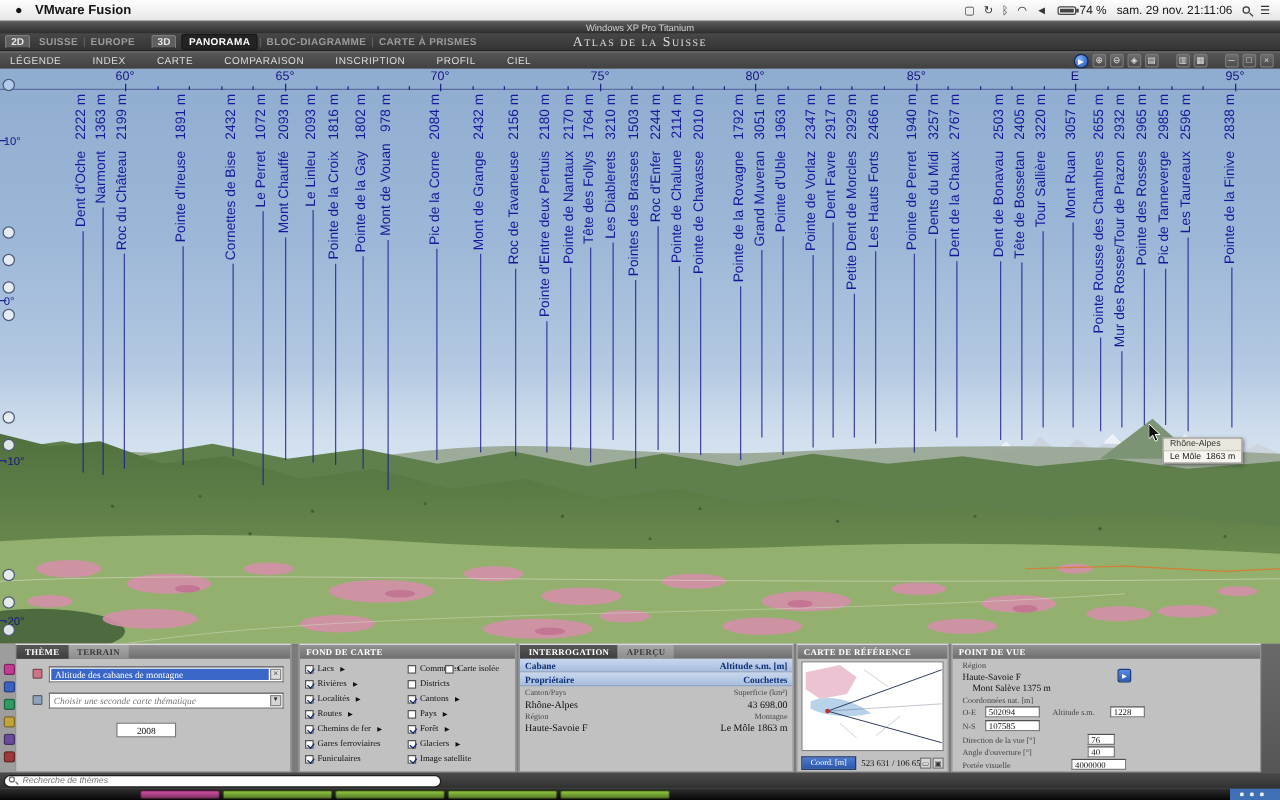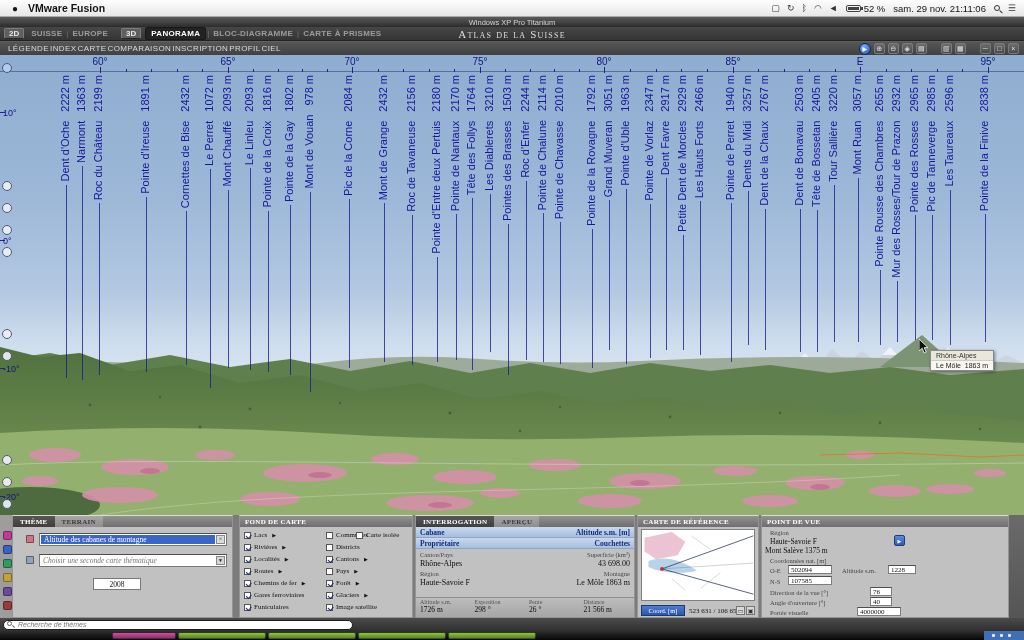--- a/index.html
+++ b/index.html
@@ -122,21 +122,21 @@
     <span class="mb-right">
       <span style="display:flex;gap:7px;">
           <span class="mb-status">▢</span>
           <span class="mb-status">↻</span>
           <span class="mb-status">ᛒ</span>
           <span class="mb-status">◠</span>
           <span class="mb-status">◄</span>
         </span>
       <span class="battery">
         <span class="batt-shape"></span>
-        <span>52 %</span>
+        <span>74 %</span>
       </span>
       <span>sam. 29 nov. 21:11:06</span>
       <span class="mag"></span>
       <span class="mb-list">☰</span>
     </span>
   </div>
 
   <div class="vmbar">
     <span>Windows XP Pro Titanium</span>
   </div>
@@ -153,21 +153,21 @@
         <span class="tb-mode active">PANORAMA</span>
         <span class="tb-sep">|</span>
         <span class="tb-mode">BLOC-DIAGRAMME</span>
         <span class="tb-sep">|</span>
         <span class="tb-mode">CARTE À PRISMES</span>
       </span>
     <span class="tb-title">Atlas de la Suisse</span>
   </div>
 
   <div class="tb2">
-    <span style="display:flex;gap:1px;align-items:flex-end;">
+    <span style="display:flex;gap:25px;align-items:flex-end;">
         <span>LÉGENDE</span>
         <span>INDEX</span>
         <span>CARTE</span>
         <span>COMPARAISON</span>
         <span>INSCRIPTION</span>
         <span>PROFIL</span>
         <span>CIEL</span>
       </span>
     <span class="tb2-icons">
         <span class="icon-grp" style="margin-left: 0px;">
@@ -550,38 +550,20 @@
           </div>
           <div class="qrow small" style="top: 54px;">
             <span>Région</span>
             <span>Montagne</span>
           </div>
           <div class="qrow val" style="top: 62px;">
             <span>Haute-Savoie F</span>
             <span>Le Môle 1863 m</span>
           </div>
         </div>
-      <div class="qstats">
-          <div class="qstat">
-            <div class="lab">Altitude s.m.</div>
-            <div class="val">1726 m</div>
-          </div>
-          <div class="qstat">
-            <div class="lab">Exposition</div>
-            <div class="val">298 °</div>
-          </div>
-          <div class="qstat">
-            <div class="lab">Pente</div>
-            <div class="val">26 °</div>
-          </div>
-          <div class="qstat">
-            <div class="lab">Distance</div>
-            <div class="val">21 566 m</div>
-          </div>
-        </div>
     </div>
 
     <div class="panel" style="left:637px;width:122px;">
       <div class="phead">
           <span class="ptitle">CARTE DE RÉFÉRENCE</span>
         </div>
       <svg class="minimap" viewBox="0 0 114 72">
         <rect width="114" height="72" fill="#fff"></rect>
         <path d="M2 8 L30 2 44 12 36 26 14 30 2 22 Z" fill="#ecc3d2"></path>
         <path d="M6 32 C20 26 40 30 56 42 C40 46 18 44 6 38 Z" fill="#b8d2ea"></path>
@@ -596,21 +578,21 @@
       <span class="map-btn" style="left:98px;">▭</span>
       <span class="map-btn" style="left:108px;">▣</span>
     </div>
 
     <div class="panel" style="left:761px;width:248px;">
       <div class="phead">
           <span class="ptitle">POINT DE VUE</span>
         </div>
       <span class="pov-label" style="left:8px;top:13px;">Région</span>
       <span class="pov-value" style="left:8px;top:21px;">Haute-Savoie F</span>
-      <span class="pov-value" style="left:3px;top:30px;">Mont Salève 1375 m</span>
+      <span class="pov-value" style="left:16px;top:30px;">Mont Salève 1375 m</span>
       <span class="pov-go" style="left:132px;top:19px;">▶</span>
       <span class="pov-label" style="left:8px;top:41px;">Coordonnées nat. [m]</span>
       <span class="pov-label" style="left:8px;top:51px;">O-E</span>
       <span class="pov-input" style="left:26px;top:49px;width:44px;">502094</span>
       <span class="pov-label" style="left:80px;top:51px;">Altitude s.m.</span>
       <span class="pov-input" style="left:126px;top:49px;width:28px;">1228</span>
       <span class="pov-label" style="left:8px;top:62px;">N-S</span>
       <span class="pov-input" style="left:26px;top:60px;width:44px;">107585</span>
       <span class="pov-label" style="left:8px;top:73px;">Direction de la vue [°]</span>
       <span class="pov-input" style="left:108px;top:71px;width:22px;">76</span>

